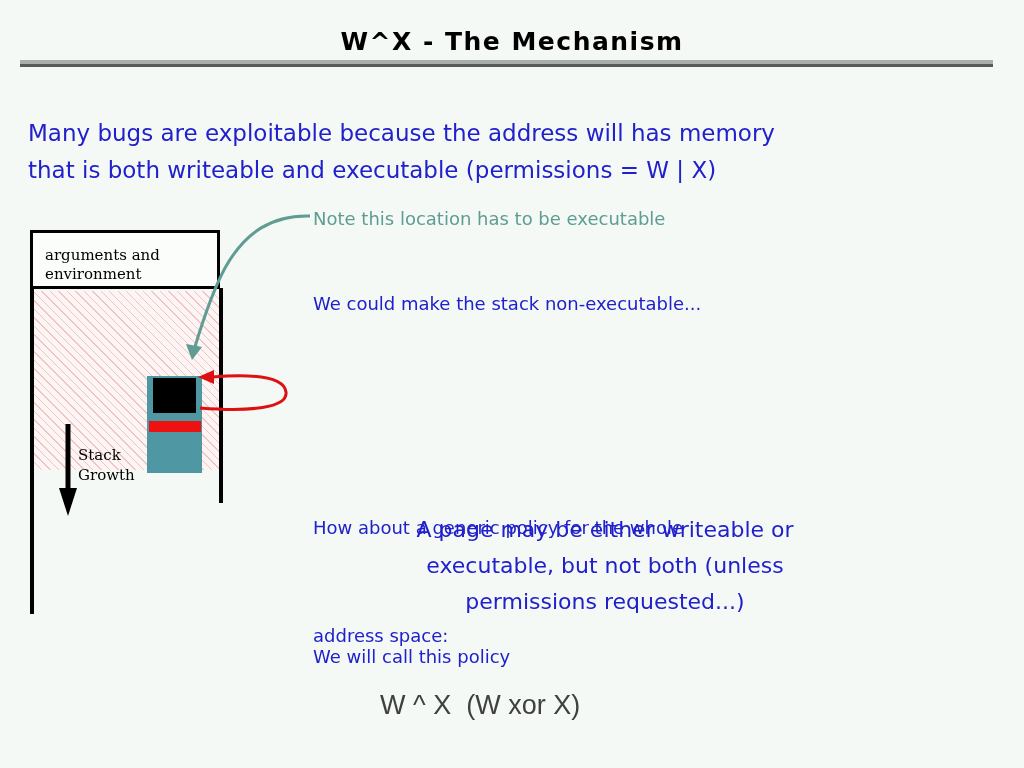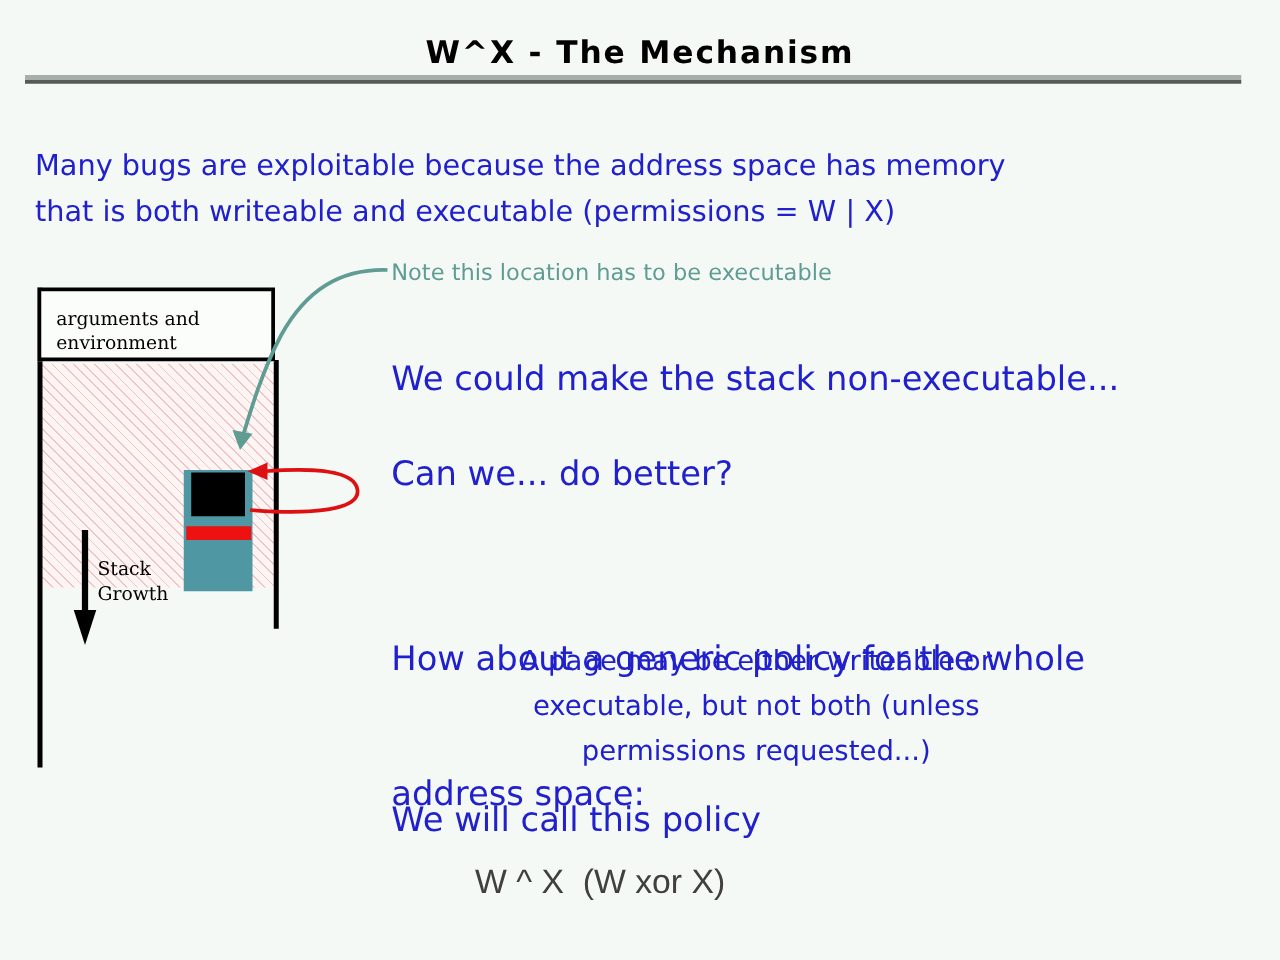--- a/index.html
+++ b/index.html
@@ -195,21 +195,21 @@
     left: 313px;
     top: 208px;
     font-family: "DejaVu Sans", sans-serif;
     font-size: 18px;
     color: #5f9c93;
     white-space: pre;
   }
   .body-line {
     position: absolute;
     font-family: "DejaVu Sans", sans-serif;
-    font-size: 27px;
+    font-size: 18px;
     line-height: 36px;
     color: #2020cc;
     white-space: pre;
   }
   .line-nonexec { left: 313px; top: 286px; }
   .line-better  { left: 313px; top: 362px; }
   .line-policy  { left: 313px; top: 438px; width: 600px; }
   .sub-bullet {
     position: absolute;
     left: 345px;
@@ -238,21 +238,21 @@
 
 <div id="slide">
 
   <div class="title">W^X - The Mechanism</div>
   <div class="title-rule">
     <div class="band-top"></div>
     <div class="band-bottom"></div>
   </div>
 
   <div class="intro">
-    <div>Many bugs are exploitable because the address space has memory</div>
+    <div>Many bugs are exploitable because the address will has memory</div>
     <div>that is both writeable and executable (permissions = W | X)</div>
   </div>
 
   <div class="diagram">
     <div class="hatch-region"></div>
     <div class="vline-left"></div>
     <div class="vline-right"></div>
 
     <div class="args-box"></div>
     <div class="args-label">
@@ -286,21 +286,20 @@
     <g>
       <path d="M 200 408 C 250 412, 288 408, 286 392 C 284 376, 250 374, 212 377" fill="none" stroke="#dd1111" stroke-width="3"></path>
       <polygon points="198,377 214,370 214,384" fill="#dd1111"></polygon>
     </g>
   </svg>
 
   <div class="note-line">Note this location has to be executable</div>
 
   <div class="body-line line-nonexec">We could make the stack non-executable...</div>
 
-  <div class="body-line line-better">Can we... do better?</div>
 
   <div class="body-line line-policy">
     <div>How about a generic policy for the whole</div>
     <div>address space:</div>
   </div>
 
   <div class="sub-bullet">
     <div>A page may be either writeable or</div>
     <div>executable, but not both (unless</div>
     <div>permissions requested...)</div>

